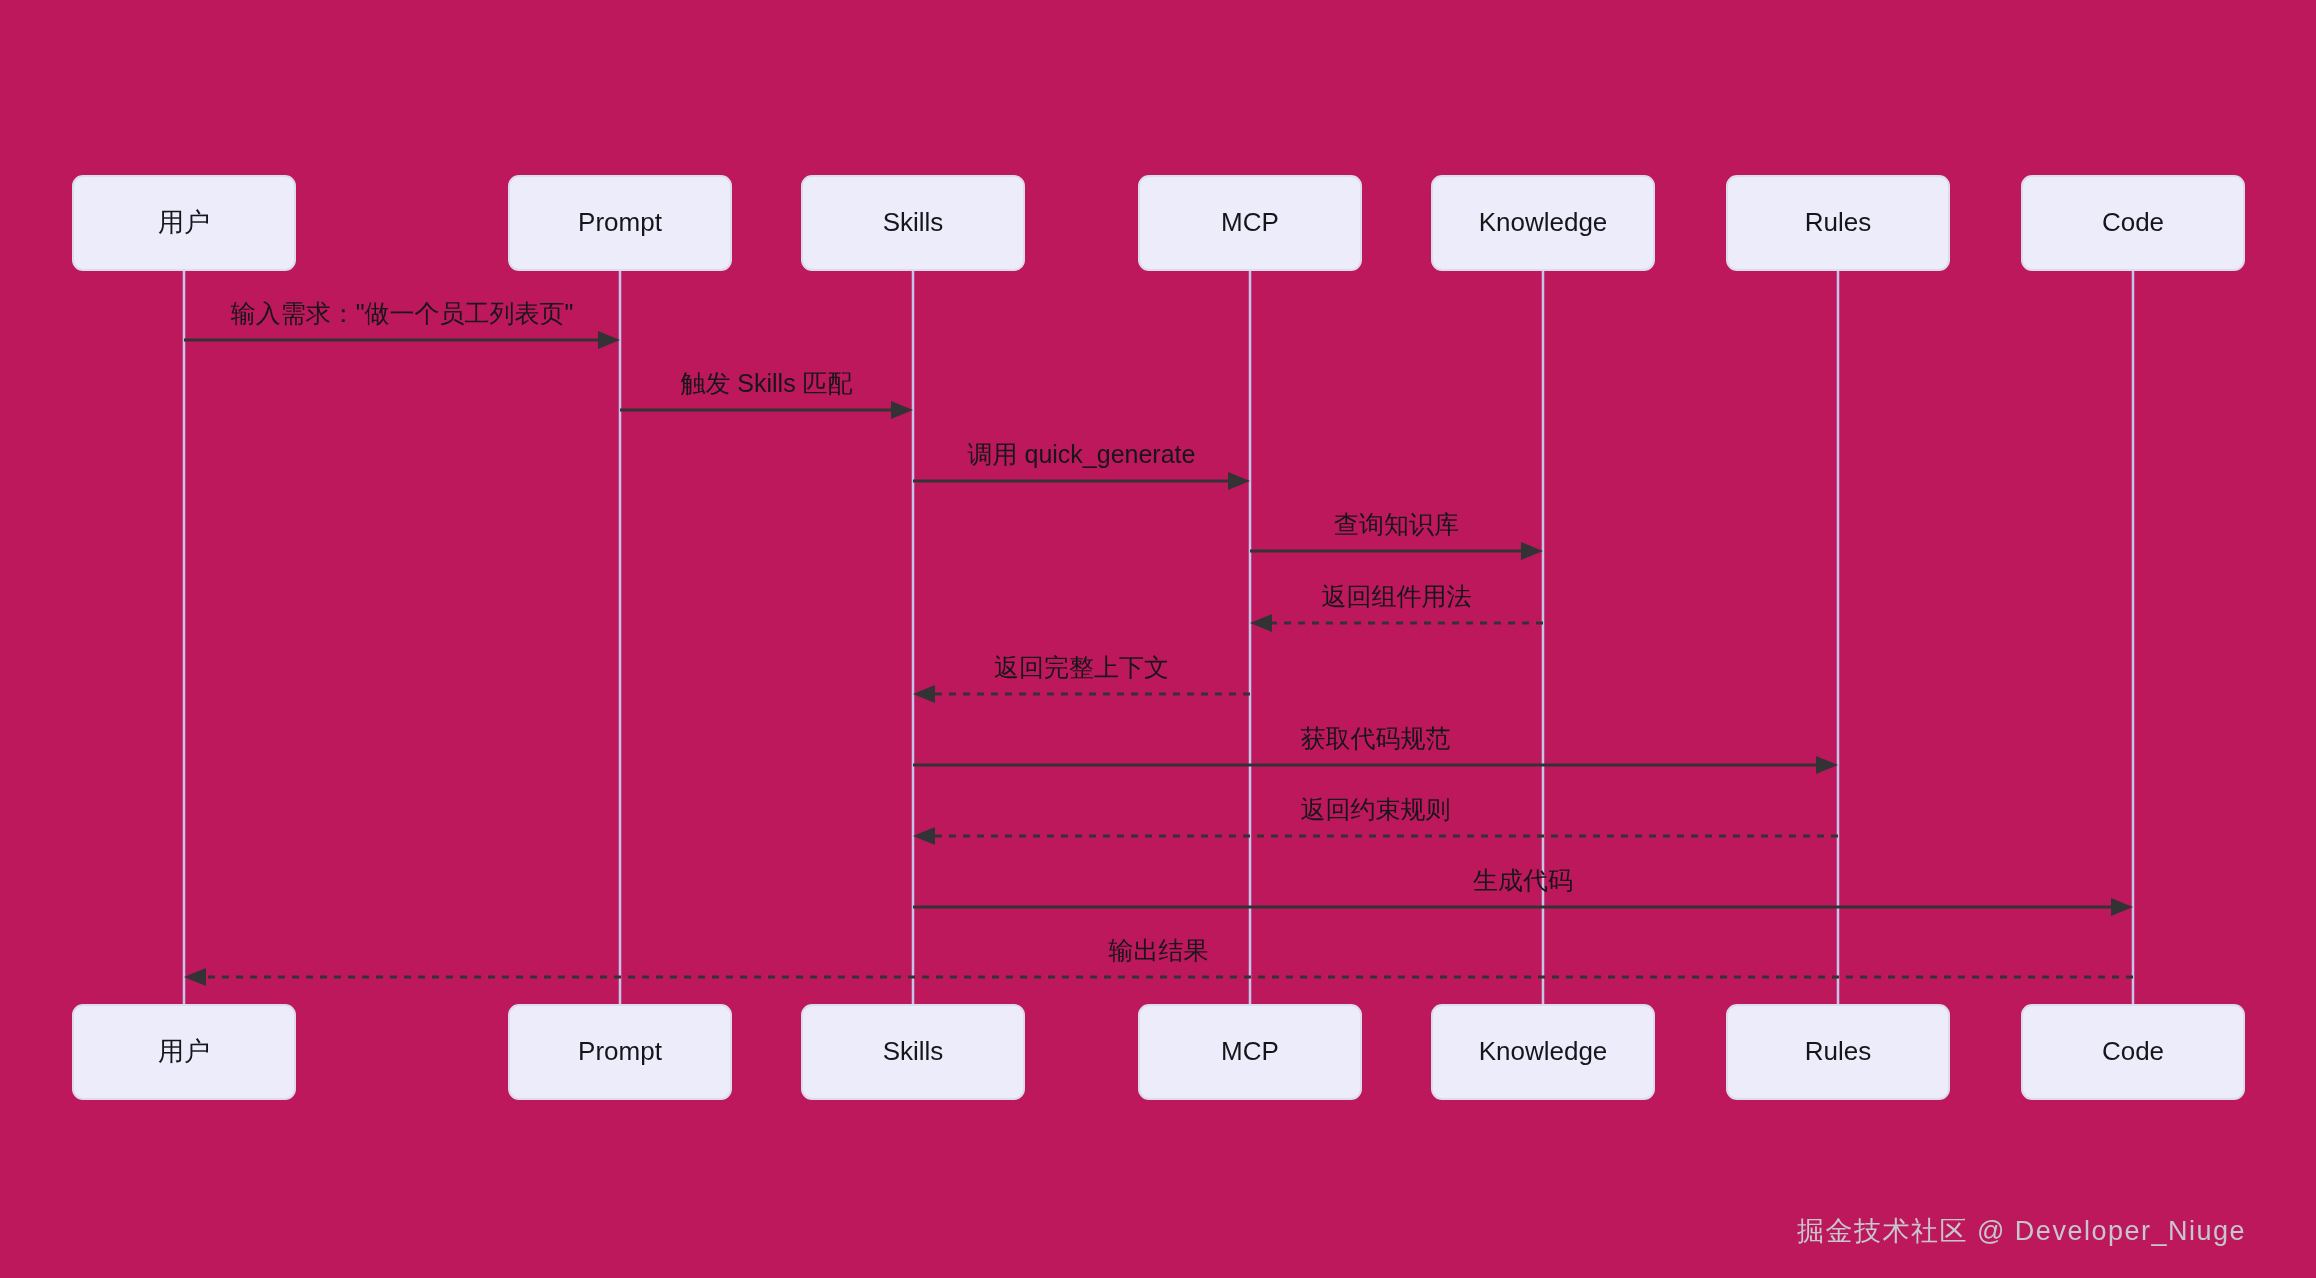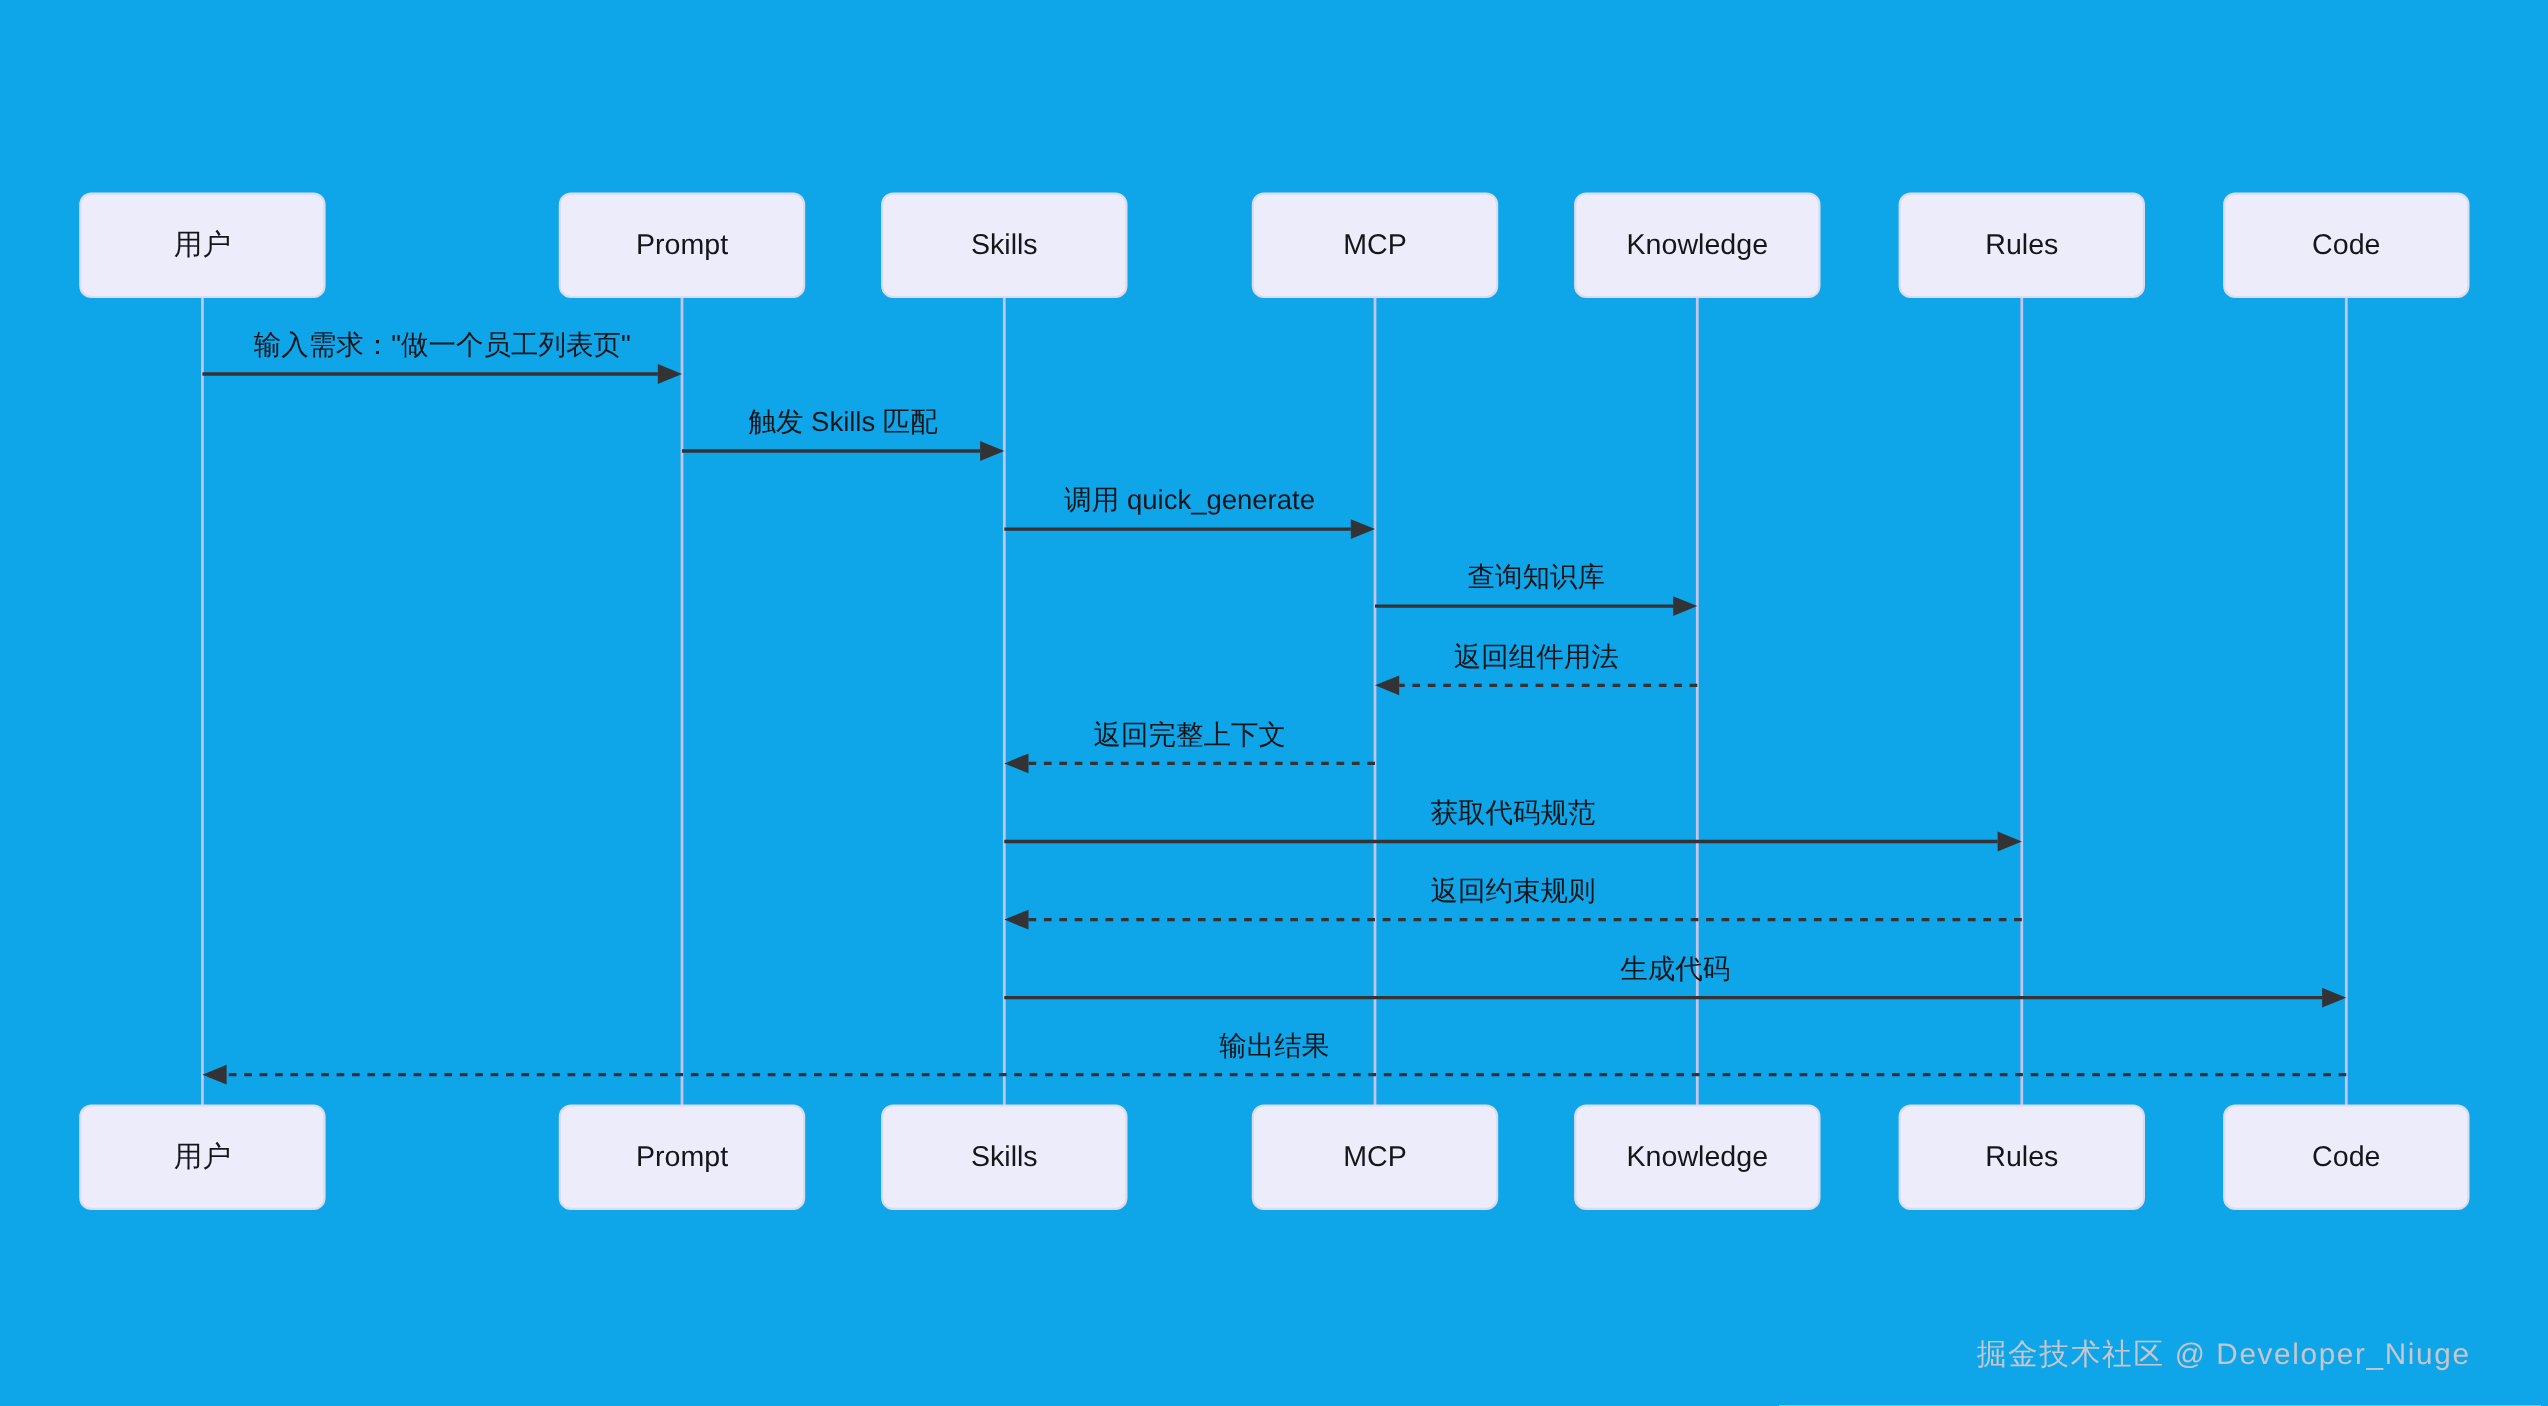--- a/index.html
+++ b/index.html
@@ -7,21 +7,21 @@
     padding: 0;
     background: #ffffff;
   }
   body {
     font-family: "Liberation Sans", "DejaVu Sans", sans-serif;
   }
   #canvas {
     position: relative;
     width: 2316px;
     height: 1278px;
-    background: #0ea5e9;
+    background: #be185d;
     overflow: hidden;
   }
   #diagram-svg {
     position: absolute;
     left: 0;
     top: 0;
     width: 2316px;
     height: 1278px;
   }
   .actor-box {

